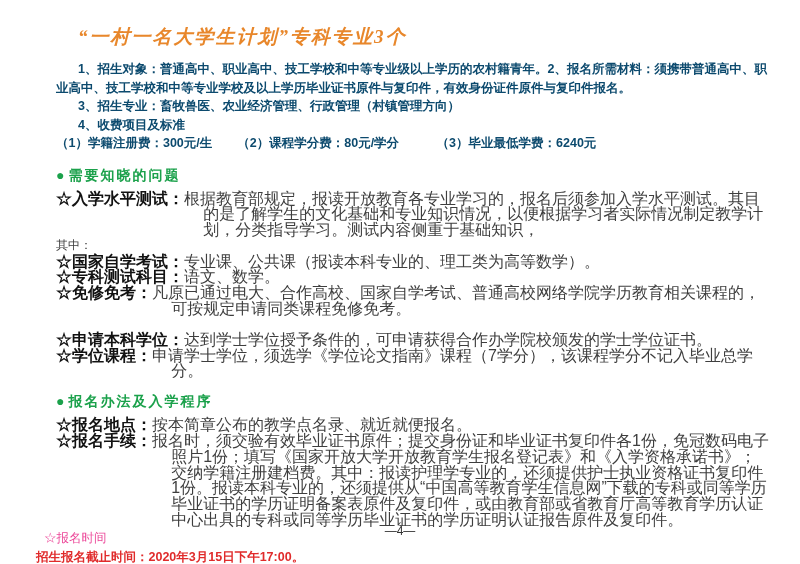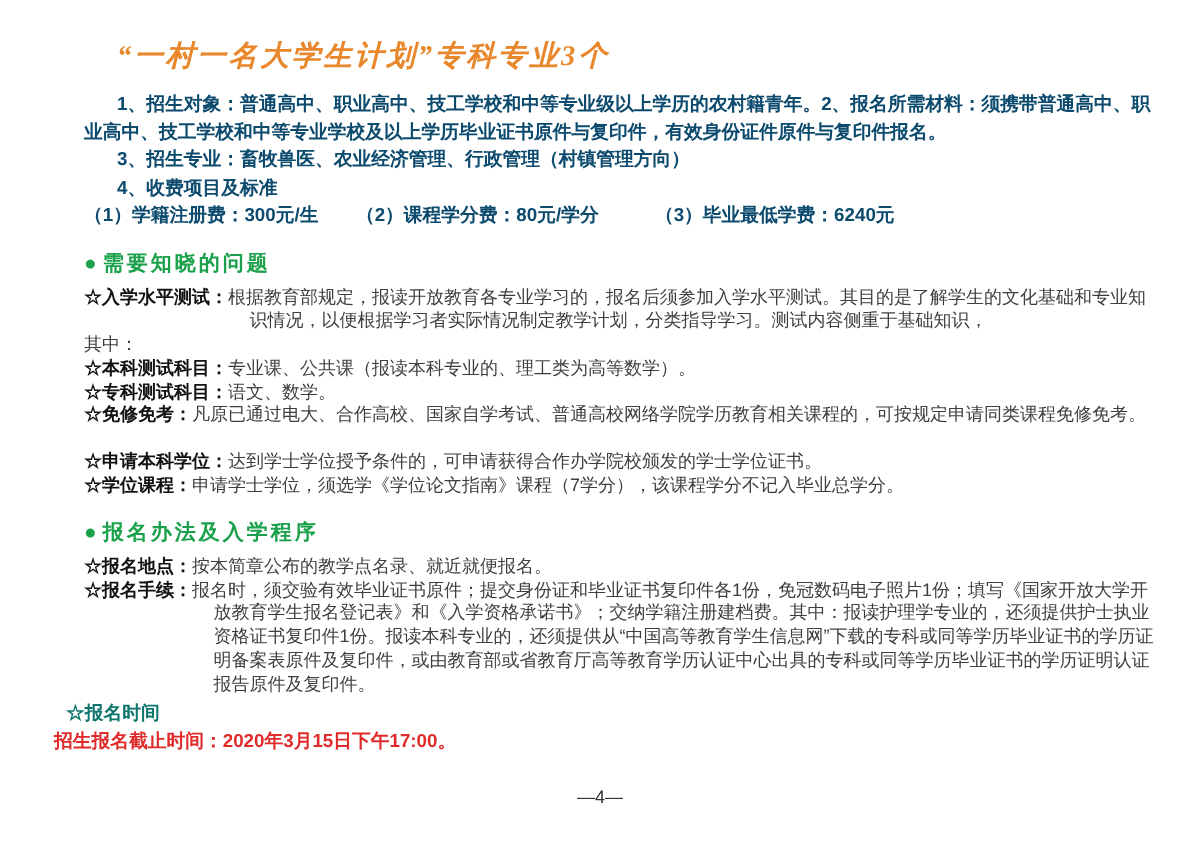--- a/index.html
+++ b/index.html
@@ -30,29 +30,29 @@
   .sec-header{
     margin:14px 0 6px 0;
     font-family:"Liberation Serif","DejaVu Serif",serif;
     font-weight:bold;
     font-size:14px;
     letter-spacing:2px;
     color:#1ba14b;
   }
   .sec-header .bullet{font-style:normal;margin-right:2px;}
   
-  .item{display:flex;align-items:flex-start;font-size:12px;line-height:15.8px;margin:0;}
+  .item{display:flex;align-items:flex-start;font-size:16px;line-height:15.8px;margin:0;}
   .item .label{white-space:nowrap;font-weight:bold;color:#121212;}
   .item .text{color:#3e3e3e;padding-left:1.2em;text-indent:-1.2em;}
   .interlude{font-size:12px;line-height:15.8px;color:#3e3e3e;margin:0;}
   .gap{height:15px;}
   
   .deadline-label{
     margin:2px 0 0 -12px;
-    font-size:12.5px;font-weight:bold;color:#0f766e;line-height:16.5px;
+    font-size:12.5px;font-weight:normal;color:#ec4899;line-height:16.5px;
   }
   .deadline-text{
     margin:3px 0 0 -20px;
     font-size:12.5px;font-weight:bold;color:#e02b2b;line-height:16.5px;
   }
   
   .page-number{
     position:absolute;left:0;right:0;bottom:26px;
     text-align:center;font-size:12px;color:#333;
   }
@@ -75,21 +75,21 @@
     <span class="bullet">●</span><span>需要知晓的问题</span>
   </div>
 
   <div>
     <div class="item">
       <span class="label">☆入学水平测试：</span>
       <span class="text">根据教育部规定，报读开放教育各专业学习的，报名后须参加入学水平测试。其目的是了解学生的文化基础和专业知识情况，以便根据学习者实际情况制定教学计划，分类指导学习。测试内容侧重于基础知识，</span>
     </div>
     <p class="interlude">其中：</p>
     <div class="item">
-      <span class="label">☆本科测试科目：</span>
+      <span class="label">☆国家自学考试：</span>
       <span class="text">专业课、公共课（报读本科专业的、理工类为高等数学）。</span>
     </div>
     <div class="item">
       <span class="label">☆专科测试科目：</span>
       <span class="text">语文、数学。</span>
     </div>
     <div class="item">
       <span class="label">☆免修免考：</span>
       <span class="text">凡原已通过电大、合作高校、国家自学考试、普通高校网络学院学历教育相关课程的，可按规定申请同类课程免修免考。</span>
     </div>

